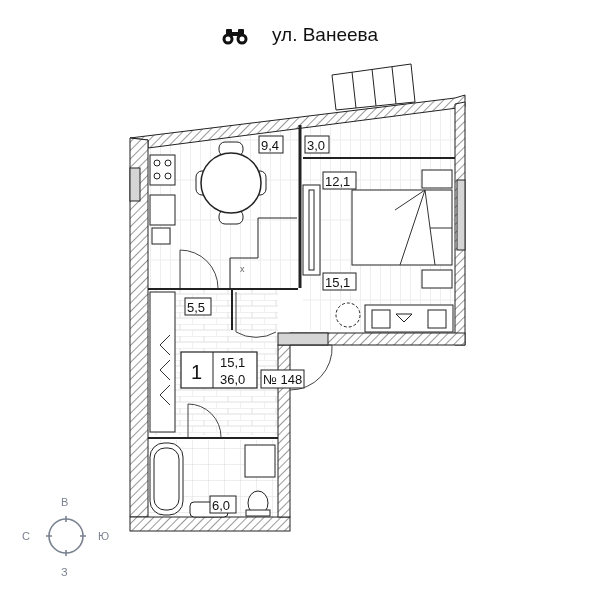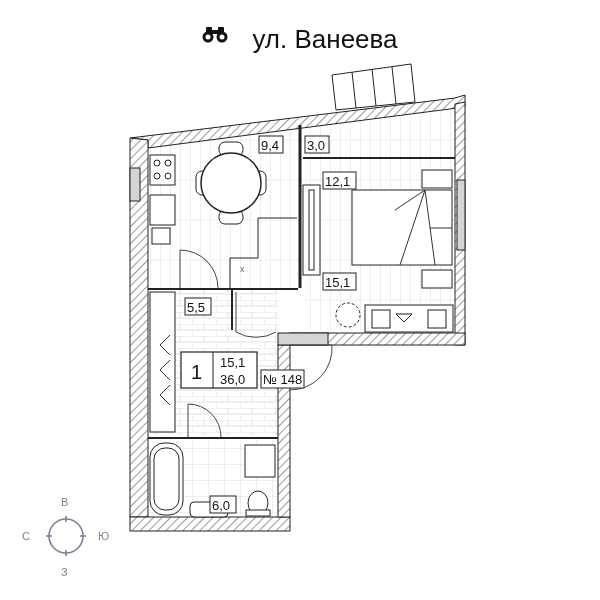--- a/index.html
+++ b/index.html
@@ -1,17 +1,17 @@
 <!DOCTYPE html>
 <html><head>
 <meta charset="utf-8">
 <style>
   html,body{margin:0;padding:0;background:#fff;}
   body{width:600px;height:600px;position:relative;overflow:hidden;font-family:"Liberation Sans",sans-serif;}
-  .title{position:absolute;left:0;top:24px;width:600px;text-align:center;font-size:26px;color:#111;display:flex;justify-content:center;align-items:flex-start;gap:24px;}
+  .title{position:absolute;left:0;top:24px;width:600px;text-align:center;font-size:19px;color:#111;display:flex;justify-content:center;align-items:flex-end;gap:24px;}
   .title svg{width:26px;height:20px;}
   svg.plan{position:absolute;left:0;top:0;}
   .lbl{font-family:"Liberation Sans",sans-serif;font-size:13px;fill:#111;}
   .compass{position:absolute;left:20px;top:490px;width:100px;height:100px;}
   .compass span{position:absolute;font-size:11px;color:#7a8290;}
 </style>
 </head>
 <body>
 
 <div class="title">

